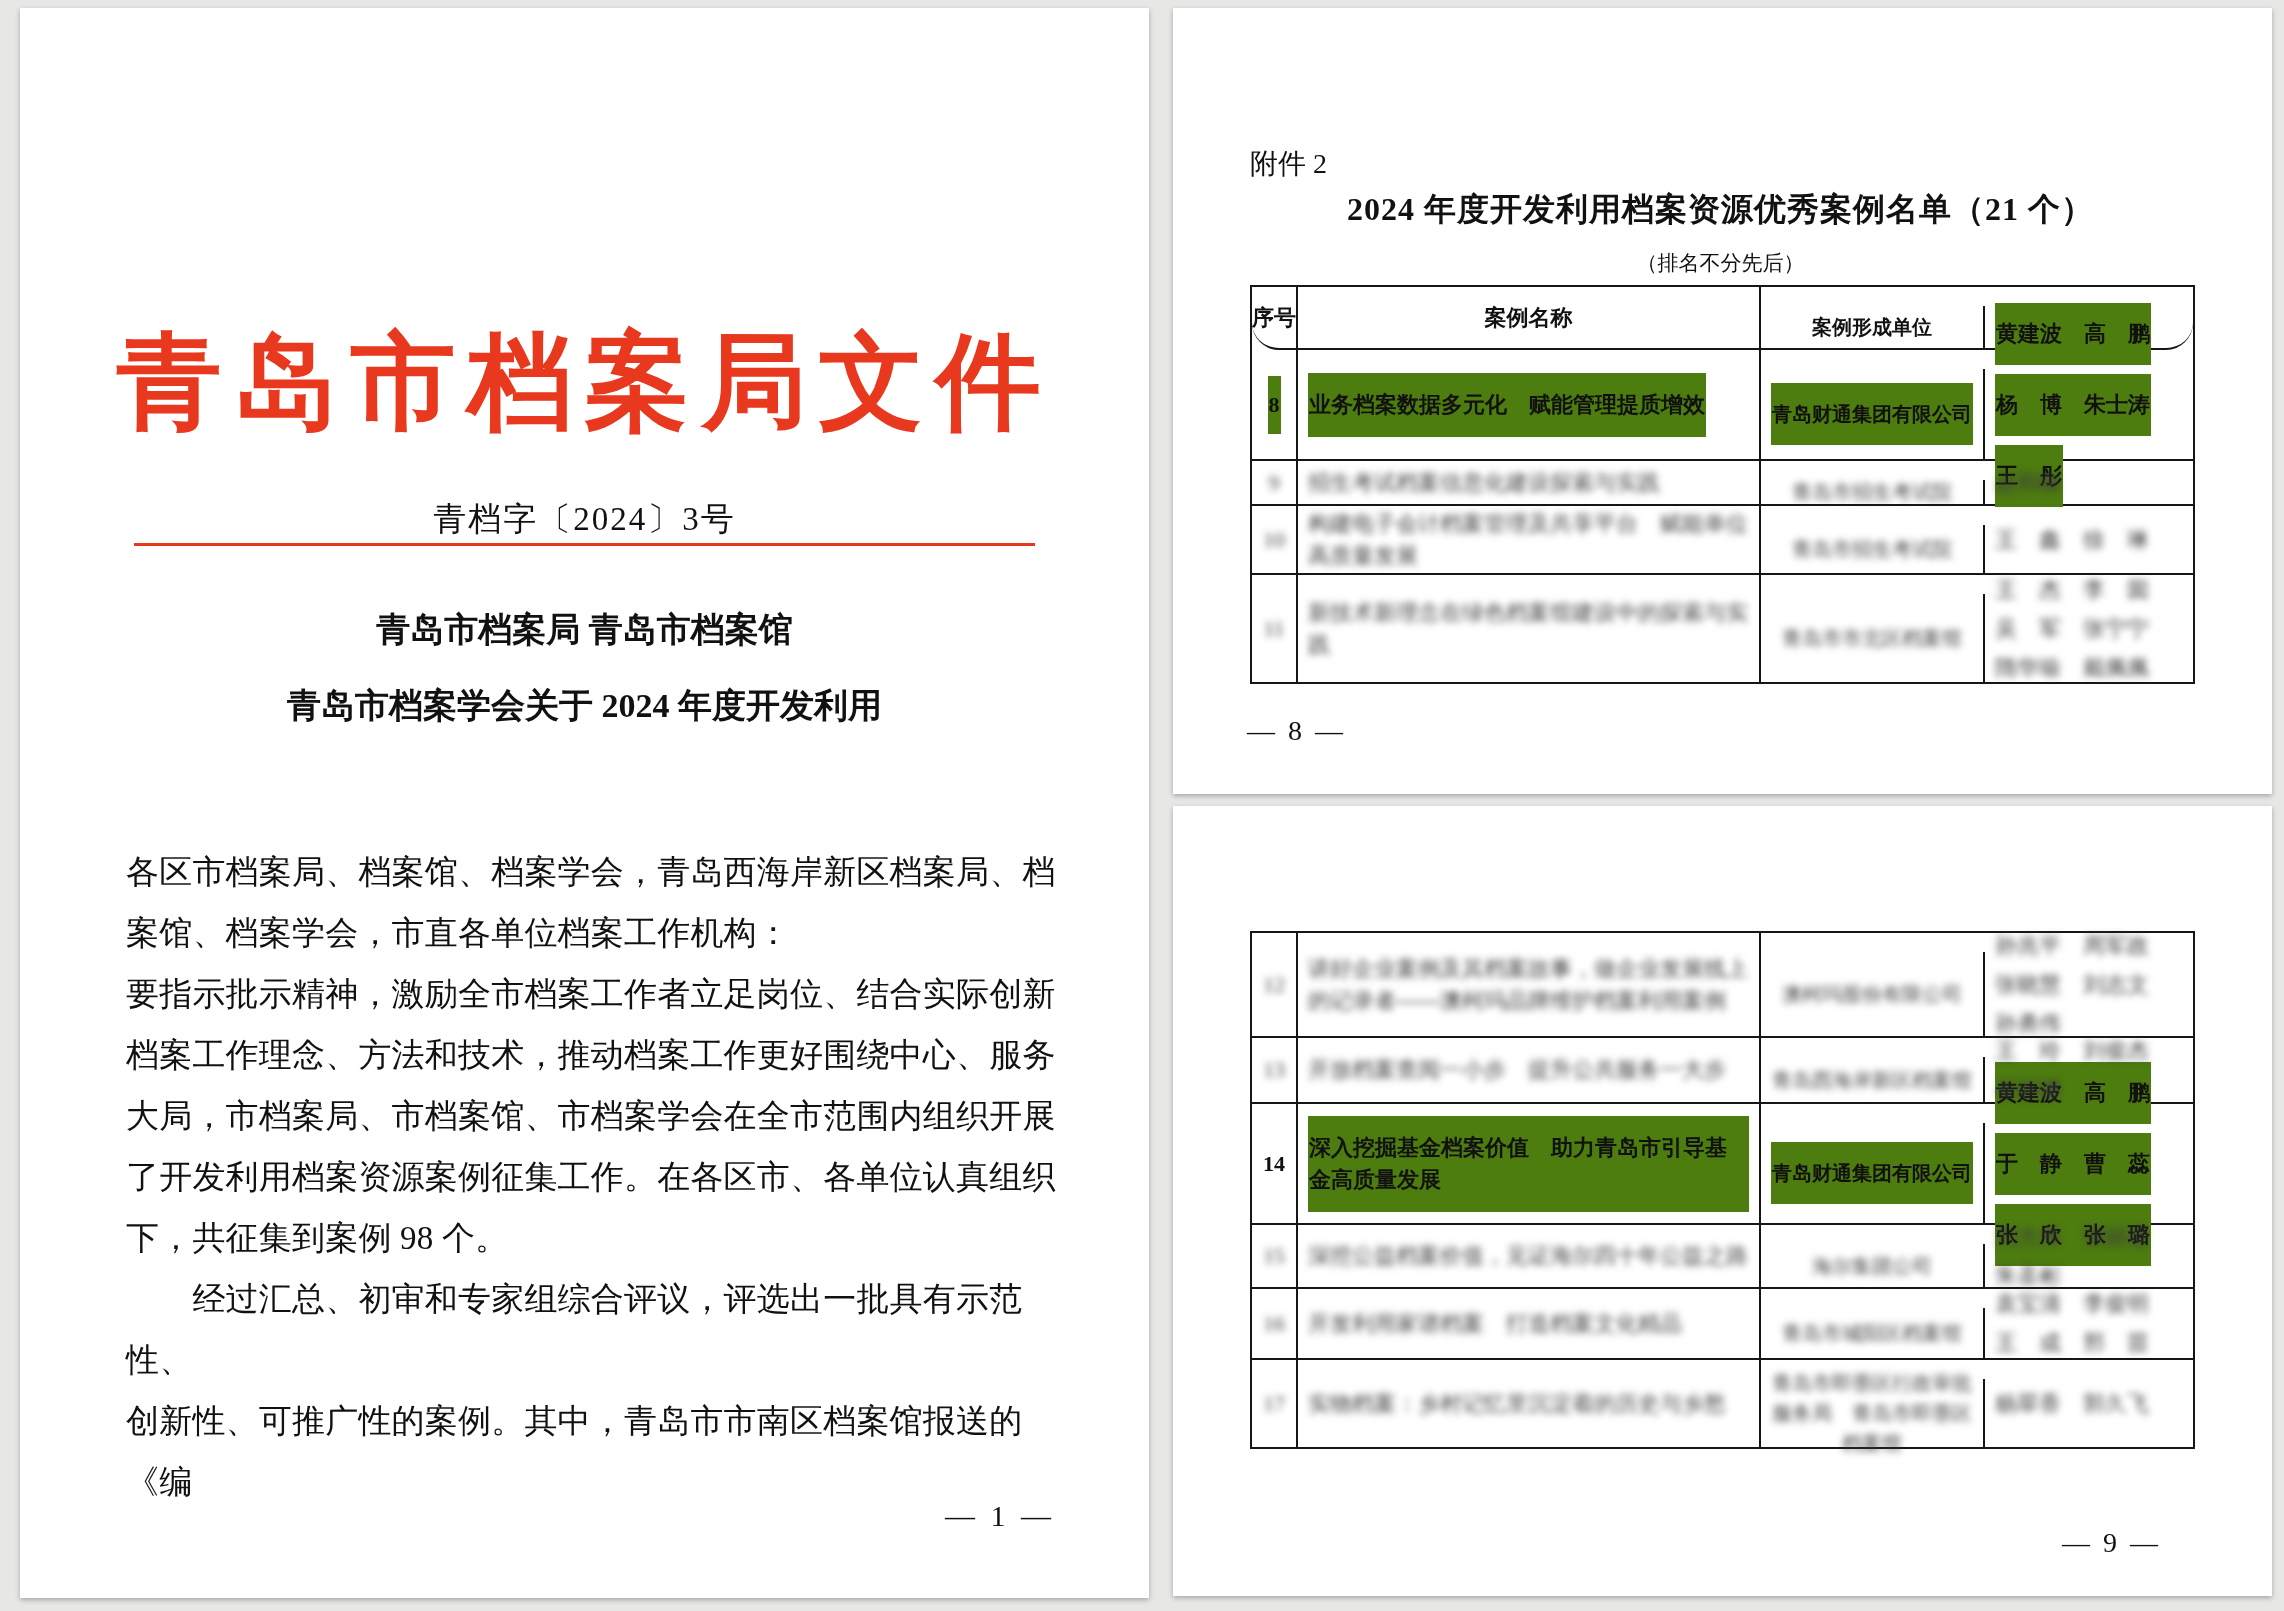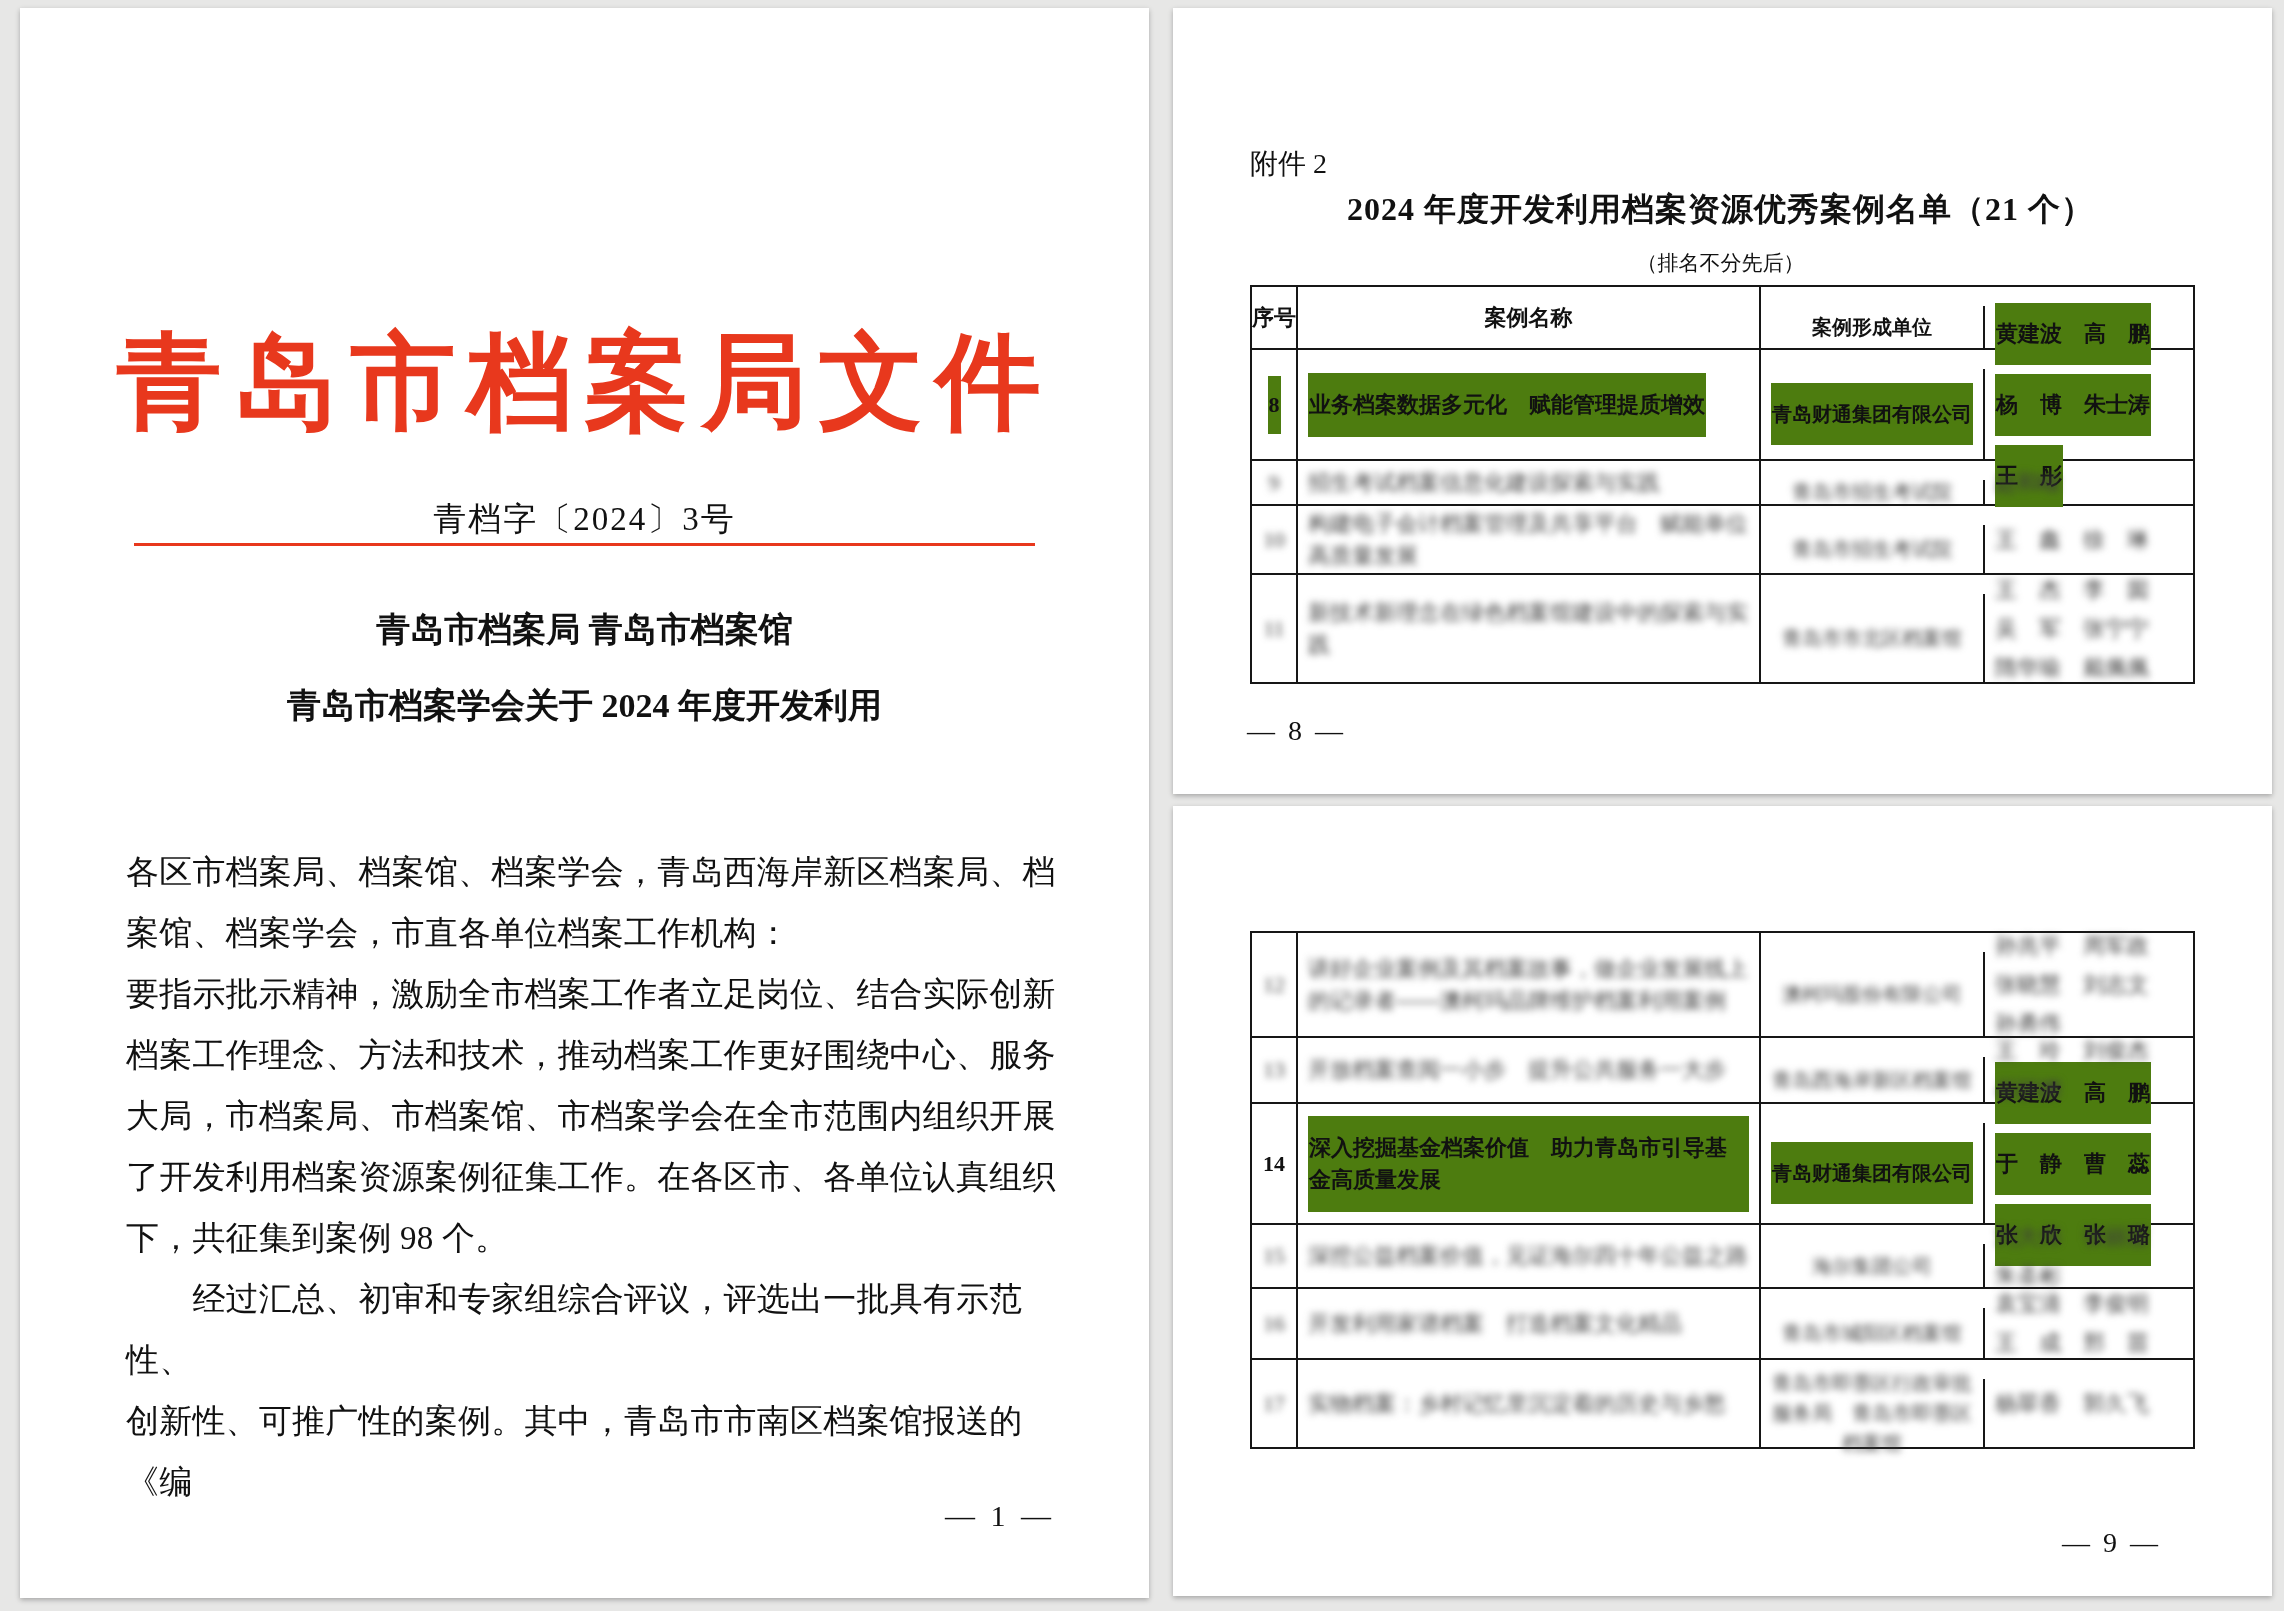--- a/index.html
+++ b/index.html
@@ -33,21 +33,21 @@
   #tblBottom{top:125px;}
   .trow{display:flex;border-bottom:2px solid #161616;box-sizing:border-box;}
   .trow:last-child{border-bottom:none;}
   .cell{border-right:2px solid #161616;box-sizing:border-box;display:flex;align-items:center;}
   .cell:last-child{border-right:none;}
   .c-num{width:46px;justify-content:center;font-family:"Liberation Serif","DejaVu Serif",serif;font-size:22px;}
   .c-name{width:463px;padding:4px 10px;font-size:22px;line-height:32px;}
   .c-unit{width:224px;justify-content:center;text-align:center;font-size:20px;line-height:30px;padding:2px 2px;margin-top:19px;}
   .c-auth{width:204px;flex-direction:column;justify-content:center;align-items:flex-start;
           padding-left:10px;gap:9px;font-size:22px;}
-  .hdr{font-weight:bold;font-size:22px;}
+  .hdr{font-weight:bold;font-size:22px;border-radius:27px;}
   .hdr .cell{justify-content:center;text-align:center;line-height:28px;padding:0;}
   .boldrow{font-weight:bold;}
   .hl{background:#4d7c0f;display:inline-block;padding:16px 1px;}
   .pl{display:inline-block;}
   .blurred span{filter:blur(3.6px);color:#3c3c3c;}
   .indent-ok{white-space:pre-wrap;}
 </style>
 </head>
 <body>
 

